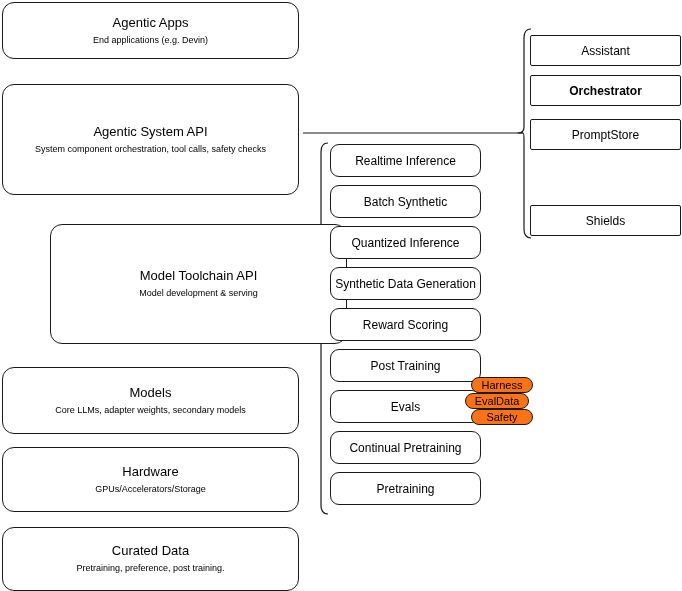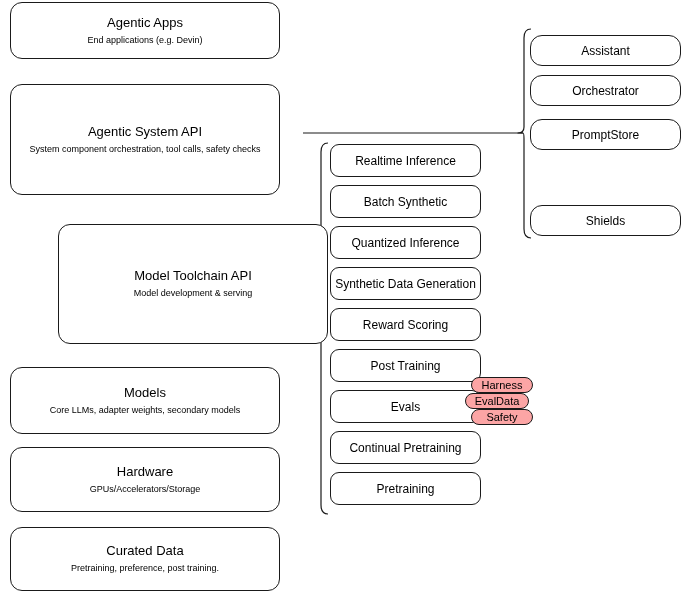--- a/index.html
+++ b/index.html
@@ -41,48 +41,48 @@
   }
   .box .subtitle {
     font-size: 9px;
     line-height: 13px;
     color: #000;
     margin-top: 3px;
     white-space: nowrap;
   }
 
   
-  .layer-box { left: 10px; width: 270px; align-items: center; }
+  .layer-box { left: 2px; width: 297px; align-items: center; }
 
   
   .mid-box {
     left: 330px;
     width: 151px;
     height: 33px;
     border-radius: 9px;
     justify-content: center;
   }
   .mid-box .title { font-size: 12px; }
 
   
   .right-box {
     left: 530px;
     width: 151px;
     height: 31px;
-    border-radius: 12px;
+    border-radius: 2px;
   }
   .right-box .title { font-size: 12px; }
 
   
   .badge {
     position: absolute;
     box-sizing: border-box;
     border: 1px solid #1a1a1a;
     border-radius: 999px;
-    background: #fca5a5;
+    background: #f97316;
     height: 16px;
     display: flex;
     align-items: center;
     justify-content: center;
     font-size: 11px;
     line-height: 14px;
     white-space: nowrap;
   }
 
   
@@ -194,21 +194,21 @@
   <div class="badge" style="left:465px;top:393px;width:64px;">
     <span>EvalData</span>
   </div>
   <div class="badge" style="left:471px;top:409px;width:62px;">
     <span>Safety</span>
   </div>
 
   <div class="box right-box" style="top:35px;">
     <div class="title">Assistant</div>
   </div>
-  <div class="box right-box" style="top:75px;">
+  <div class="box right-box" style="top:75px;font-weight:bold;">
     <div class="title">Orchestrator</div>
   </div>
   <div class="box right-box" style="top:119px;">
     <div class="title">PromptStore</div>
   </div>
   <div class="box right-box" style="top:205px;">
     <div class="title">Shields</div>
   </div>
 
 </div>

